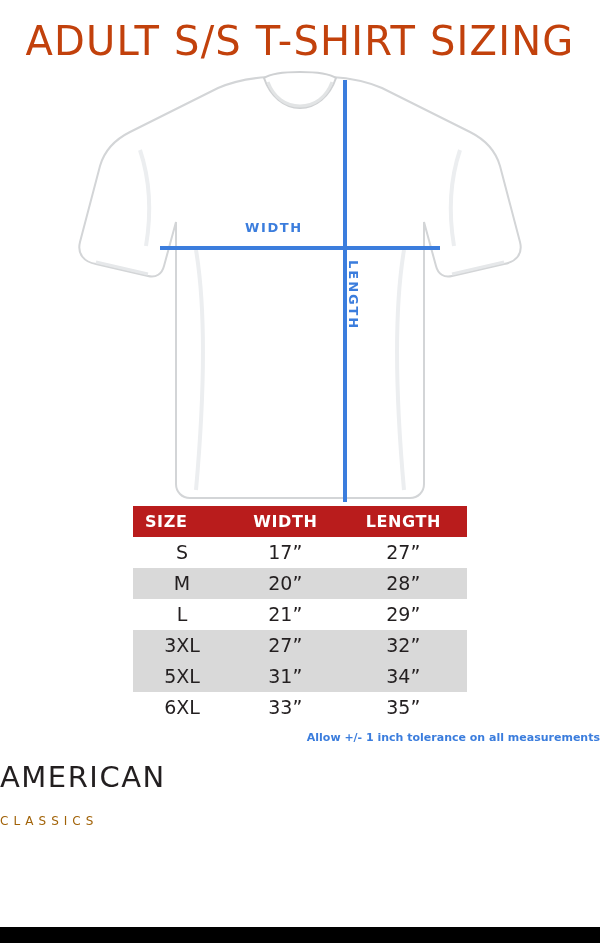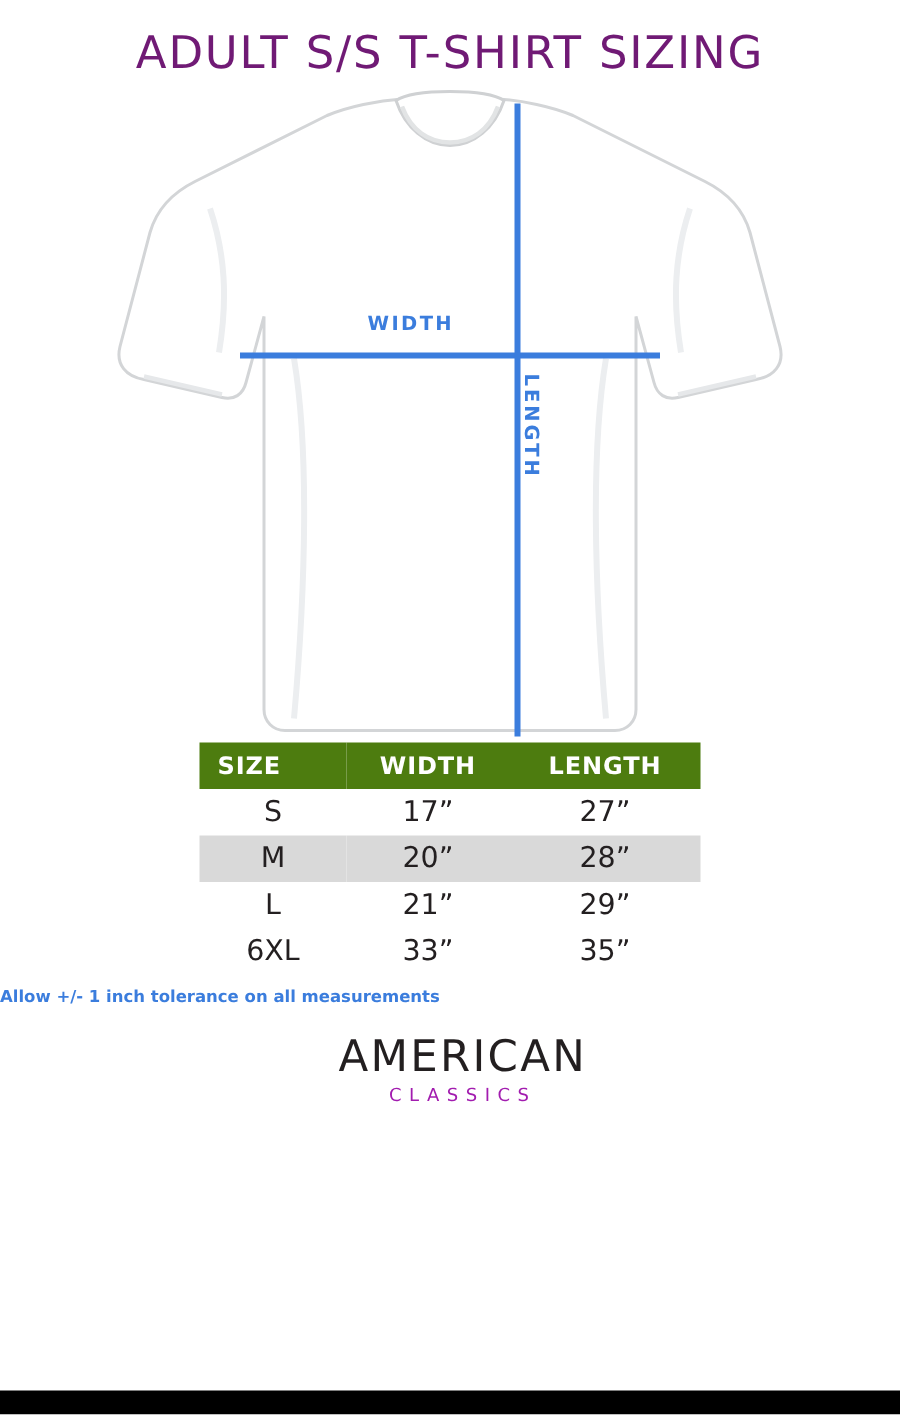--- a/index.html
+++ b/index.html
@@ -12,24 +12,24 @@
     height: 943px;
     font-family: "Liberation Sans", sans-serif;
     color: #1a1a1a;
     position: relative;
     overflow: hidden;
   }
 
   
   .title {
     text-align: center;
-    font-size: 30px;
+    font-size: 40px;
     letter-spacing: 1.2px;
     font-weight: 400;
-    color: #701a75;
+    color: #c2410c;
     padding-top: 18px;
     font-family: "DejaVu Sans", sans-serif;
   }
 
   
   .shirt-area {
     position: relative;
     width: 600px;
     height: 440px;
     margin-top: 6px;
@@ -64,21 +64,21 @@
     width: 334px;
     margin: 0 auto;
     margin-top: -4px;
   }
   table.size-table {
     width: 100%;
     border-collapse: collapse;
     font-family: "DejaVu Sans", sans-serif;
   }
   table.size-table th {
-    background: #4d7c0f;
+    background: #b91c1c;
     color: #ffffff;
     font-size: 16px;
     font-weight: bold;
     letter-spacing: 0.6px;
     padding: 6px 0 6px 0;
     text-align: center;
   }
   table.size-table th.col-size {
     text-align: left;
     padding-left: 12px;
@@ -93,45 +93,44 @@
     height: 26px;
   }
   tr.alt td {
     background: #d9d9d9;
   }
   tr.plain td {
     background: #ffffff;
   }
 
   .tolerance {
-    text-align: left;
+    text-align: right;
     color: #3b7ddd;
     font-size: 11px;
     font-weight: bold;
     margin-top: 8px;
     font-family: "DejaVu Sans", sans-serif;
   }
 
   
   .brand {
-    text-align: center;
+    text-align: left;
     margin-top: 16px;
-    padding-left: 17px;
   }
   .brand-main {
     font-size: 29px;
     letter-spacing: 1.5px;
     color: #231f20;
     font-family: "DejaVu Sans", sans-serif;
   }
   .brand-sub {
     font-size: 12px;
     letter-spacing: 5px;
-    color: #a21caf;
-    margin-top: 2px;
+    color: #a16207;
+    margin-top: 20px;
     font-family: "DejaVu Sans", sans-serif;
   }
   .bottom-bar {
     position: absolute;
     left: 0;
     bottom: 0;
     width: 600px;
     height: 16px;
     background: #000000;
   }
@@ -206,20 +205,30 @@
       <tr class="alt">
         <td>M</td>
         <td>20”</td>
         <td>28”</td>
       </tr>
       <tr class="plain">
         <td>L</td>
         <td>21”</td>
         <td>29”</td>
       </tr>
+      <tr class="alt">
+        <td>3XL</td>
+        <td>27”</td>
+        <td>32”</td>
+      </tr>
+      <tr class="alt">
+        <td>5XL</td>
+        <td>31”</td>
+        <td>34”</td>
+      </tr>
       <tr class="plain">
         <td>6XL</td>
         <td>33”</td>
         <td>35”</td>
       </tr>
     </tbody>
   </table>
 </div>
 
 <div class="tolerance">Allow +/- 1 inch tolerance on all measurements</div>

